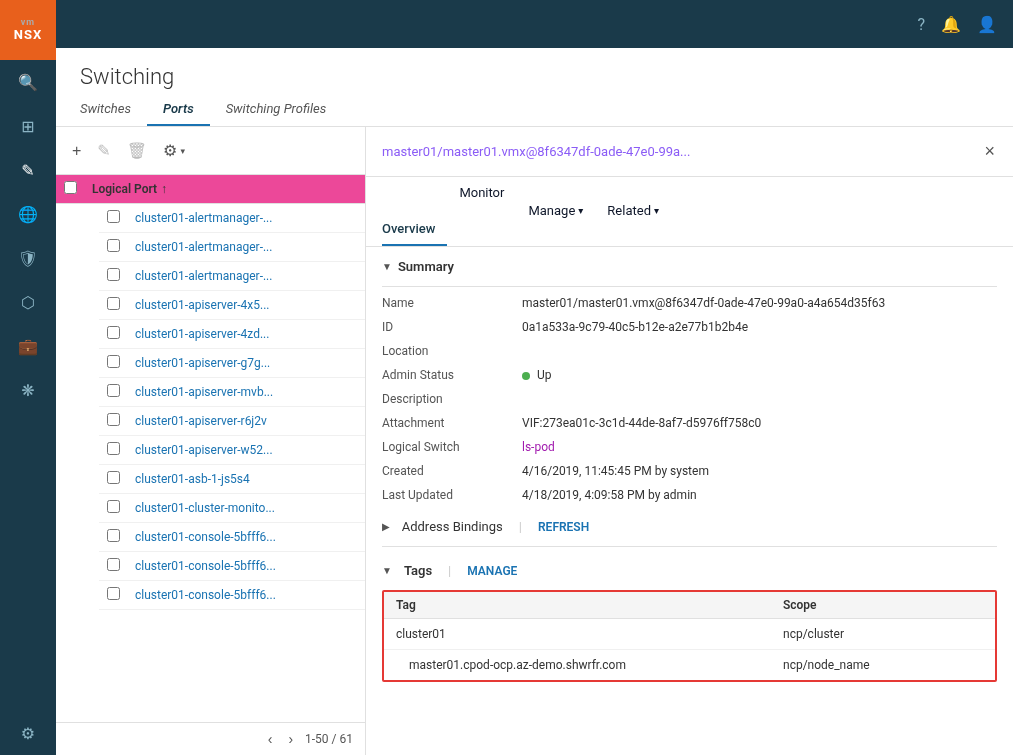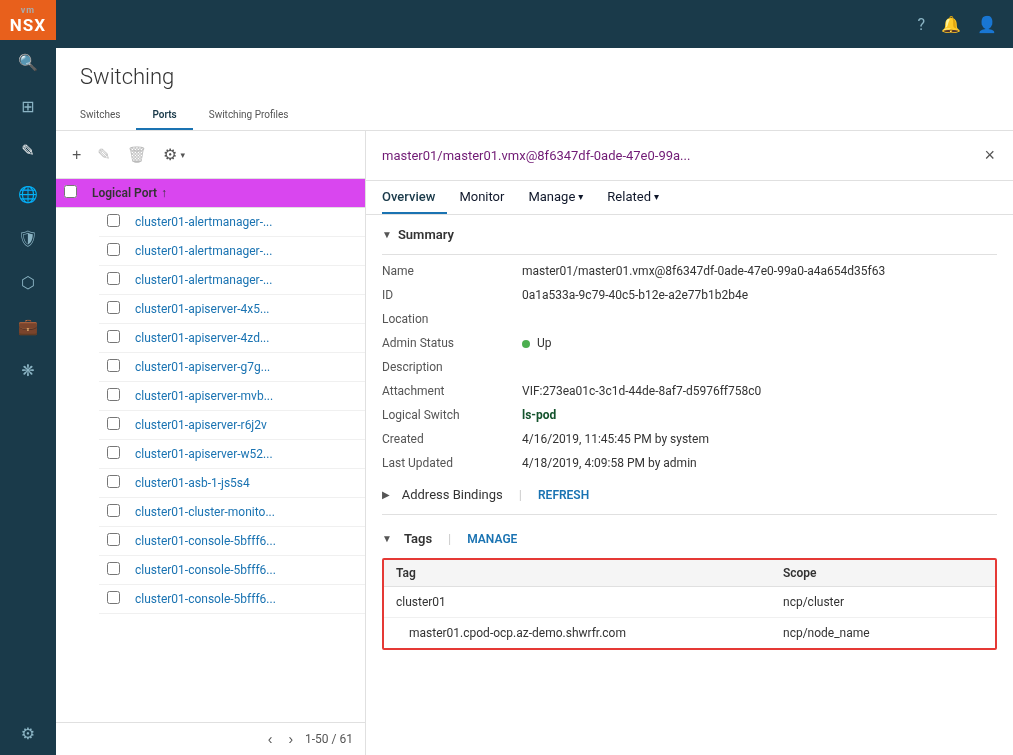--- a/index.html
+++ b/index.html
@@ -1,88 +1,88 @@
 <!DOCTYPE html>
 <html><head>
   <meta charset="utf-8">
   <style>
     * { box-sizing: border-box; margin: 0; padding: 0; }
     body { font-family: -apple-system, BlinkMacSystemFont, "Segoe UI", Roboto, sans-serif; font-size: 13px; background: #f5f5f5; display: flex; height: 755px; overflow: hidden; }
 
     
     .sidebar { width: 56px; background: #1a3a4a; display: flex; flex-direction: column; align-items: center; padding: 0; flex-shrink: 0; }
-    .sidebar-logo { width: 56px; height: 40px; background: #e8601c; display: flex; align-items: center; justify-content: center; color: white; font-size: 11px; font-weight: bold; flex-shrink: 0; }
+    .sidebar-logo { width: 56px; height: 60px; background: #e8601c; display: flex; align-items: center; justify-content: center; color: white; font-size: 11px; font-weight: bold; flex-shrink: 0; }
     .sidebar-logo span { color: white; font-size: 13px; font-weight: 700; letter-spacing: 1px; }
     .sidebar-item-nav { width: 56px; height: 44px; display: flex; align-items: center; justify-content: center; color: #8bb4c4; cursor: pointer; }
     .sidebar-item-nav.active { color: white; }
     .sidebar-icon { font-size: 16px; }
 
     
     .main { flex: 1; display: flex; flex-direction: column; overflow: hidden; }
 
     
     .topnav { height: 48px; background: #1a3a4a; display: flex; align-items: center; justify-content: flex-end; padding: 0 16px; gap: 16px; }
     .topnav-icon { color: #8bb4c4; cursor: pointer; font-size: 16px; }
 
     
     .content { flex: 1; background: white; display: flex; flex-direction: column; overflow: hidden; }
 
     
     .page-header { padding: 16px 24px 0; background: white; border-bottom: 1px solid #e0e0e0; }
-    .page-title { font-size: 22px; font-weight: 300; color: #333; margin-bottom: 12px; }
+    .page-title { font-size: 22px; font-weight: 300; color: #333; margin-bottom: 4px; }
     .tabs { display: flex; gap: 0; }
-    .tab { padding: 8px 16px; font-size: 10px; cursor: pointer; color: #555; border-bottom: 2px solid transparent; }
+    .tab { padding: 8px 16px; font-size: 13px; cursor: pointer; color: #555; border-bottom: 2px solid transparent; font-style: italic; }
     .tab:first-child { padding-left: 0; }
     .tab.active { color: #1a3a4a; border-bottom: 2px solid #1a73b2; font-weight: 600; }
 
     
     .split { display: flex; flex: 1; overflow: hidden; }
 
     
     .left-panel { width: 310px; border-right: 1px solid #e0e0e0; display: flex; flex-direction: column; background: white; flex-shrink: 0; }
     .toolbar { display: flex; align-items: center; gap: 8px; padding: 10px 12px; border-bottom: 1px solid #e0e0e0; }
     .toolbar-btn { background: none; border: none; cursor: pointer; color: #555; font-size: 16px; padding: 4px; border-radius: 3px; display: flex; align-items: center; }
     .toolbar-btn.disabled { color: #bbb; cursor: default; }
 
-    .table-header { display: flex; align-items: center; background: #d946ef; border-bottom: 1px solid #e0e0e0; padding: 6px 8px; }
+    .table-header { display: flex; align-items: center; background: #ec4899; border-bottom: 1px solid #e0e0e0; padding: 6px 8px; }
     .table-header-checkbox { width: 28px; flex-shrink: 0; }
     .table-header-label { flex: 1; font-size: 12px; color: #333; font-weight: 600; display: flex; align-items: center; gap: 4px; }
 
     .table-rows { flex: 1; overflow-y: auto; padding-left: 43px; }
     .table-row { display: flex; align-items: center; padding: 6px 8px; border-bottom: 1px solid #f0f0f0; }
     .row-checkbox { width: 28px; flex-shrink: 0; }
     .row-checkbox input { cursor: pointer; }
     .row-link { color: #1a73b2; text-decoration: none; font-size: 12px; cursor: pointer; white-space: nowrap; overflow: hidden; text-overflow: ellipsis; max-width: 230px; }
 
     .pagination { display: flex; align-items: center; justify-content: flex-end; padding: 6px 12px; border-top: 1px solid #e0e0e0; gap: 8px; font-size: 12px; color: #555; }
     .pagination-btn { background: none; border: none; cursor: pointer; color: #555; font-size: 14px; padding: 2px 4px; }
 
     
     .right-panel { flex: 1; display: flex; flex-direction: column; overflow: hidden; background: white; }
     .detail-header { display: flex; align-items: center; justify-content: space-between; padding: 12px 16px; border-bottom: 1px solid #e0e0e0; }
-    .detail-title { font-size: 13px; color: #701a75; font-weight: 400; }
+    .detail-title { font-size: 13px; color: #8b5cf6; font-weight: 400; }
     .detail-close { background: none; border: none; cursor: pointer; color: #555; font-size: 18px; padding: 2px; }
 
     .detail-tabs { display: flex; padding: 0 16px; border-bottom: 1px solid #e0e0e0; }
     .detail-tab { padding: 8px 12px; font-size: 13px; cursor: pointer; color: #0f172a; border-bottom: 2px solid transparent; }
     .detail-tab:first-child { padding-left: 0; }
-    .detail-tab.active { color: #1a3a4a; border-bottom: 2px solid #1a73b2; font-weight: 500; }
+    .detail-tab.active { color: #1a3a4a; border-bottom: 2px solid #1a73b2; font-weight: 500; margin-top: 36px; }
     .detail-tab-dropdown { display: flex; align-items: center; gap: 3px; }
     .detail-tab-dropdown::after { content: "▾"; font-size: 10px; }
 
     .detail-content { flex: 1; overflow-y: auto; padding: 0 16px 16px; }
 
     .section-header { display: flex; align-items: center; gap: 6px; padding: 12px 0 8px; font-size: 13px; font-weight: 600; color: #333; cursor: pointer; }
     .section-toggle { font-size: 10px; color: #555; }
     .section-divider { border: none; border-top: 1px solid #e0e0e0; margin: 4px 0; }
 
     .field-row { display: flex; padding: 5px 0; align-items: flex-start; }
     .field-label { width: 140px; flex-shrink: 0; color: #555; font-size: 12px; }
     .field-value { flex: 1; font-size: 12px; color: #333; word-break: break-all; }
-    .field-value.link { color: #14532d; cursor: pointer; font-weight: bold; }
+    .field-value.link { color: #a21caf; cursor: pointer; }
 
     .status-dot { display: inline-block; width: 8px; height: 8px; border-radius: 50%; background: #4caf50; margin-right: 4px; vertical-align: middle; }
     .action-link { color: #1a73b2; font-size: 12px; cursor: pointer; font-weight: 600; text-decoration: none; }
 
     
     .tags-section { border: 2px solid #e53935; border-radius: 2px; margin-top: 4px; }
     .tags-table-header { display: flex; background: #f5f5f5; border-bottom: 1px solid #e0e0e0; padding: 6px 12px; gap: 29px; }
     .tags-col-tag { flex: 1; font-size: 12px; font-weight: 600; color: #333; }
     .tags-col-scope { width: 200px; font-size: 12px; font-weight: 600; color: #333; }
     .tags-row { display: flex; padding: 8px 12px; border-bottom: 1px solid #f0f0f0; }
@@ -97,21 +97,21 @@
     ::-webkit-scrollbar-track { background: #f5f5f5; }
     ::-webkit-scrollbar-thumb { background: #ccc; border-radius: 3px; }
   </style>
 </head>
 <body>
 
 <div class="sidebar">
   <div class="sidebar-logo">
     <span>
       <span style="font-size:9px;color:#aaa;display:block;text-align:center;line-height:1">vm</span>
-      <span style="color:white;font-size:17px;font-weight:700;letter-spacing:1px">NSX</span>
+      <span style="color:white;font-size:13px;font-weight:700;letter-spacing:1px">NSX</span>
     </span>
   </div>
   <div class="sidebar-item-nav">
     <span class="sidebar-icon">🔍</span>
   </div>
   <div class="sidebar-item-nav">
     <span class="sidebar-icon">⊞</span>
   </div>
   <div class="sidebar-item-nav active">
     <span class="sidebar-icon">✎</span>

